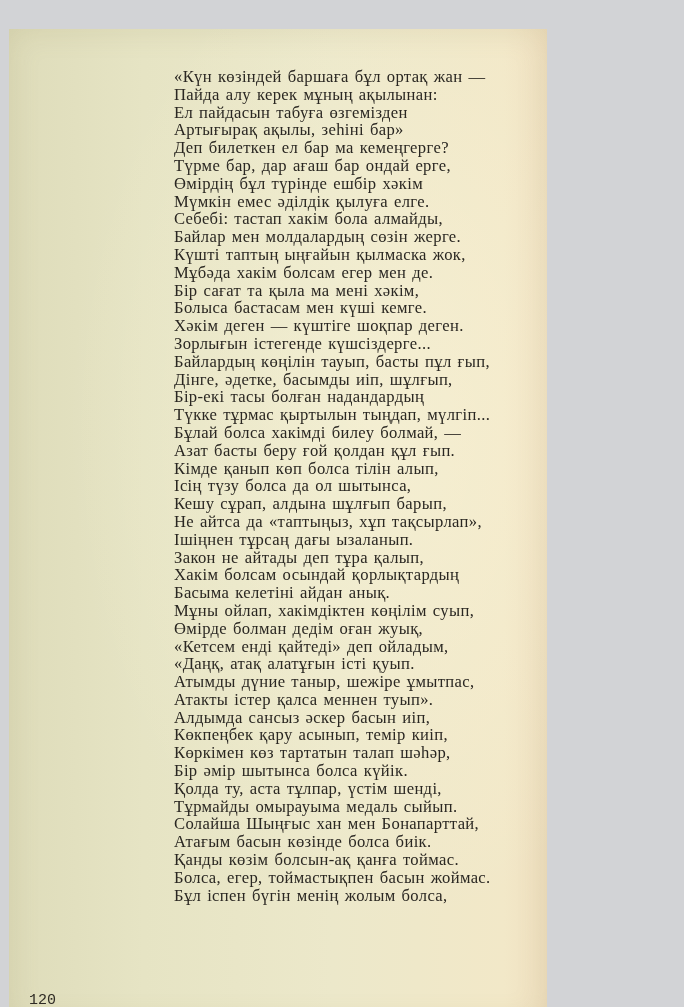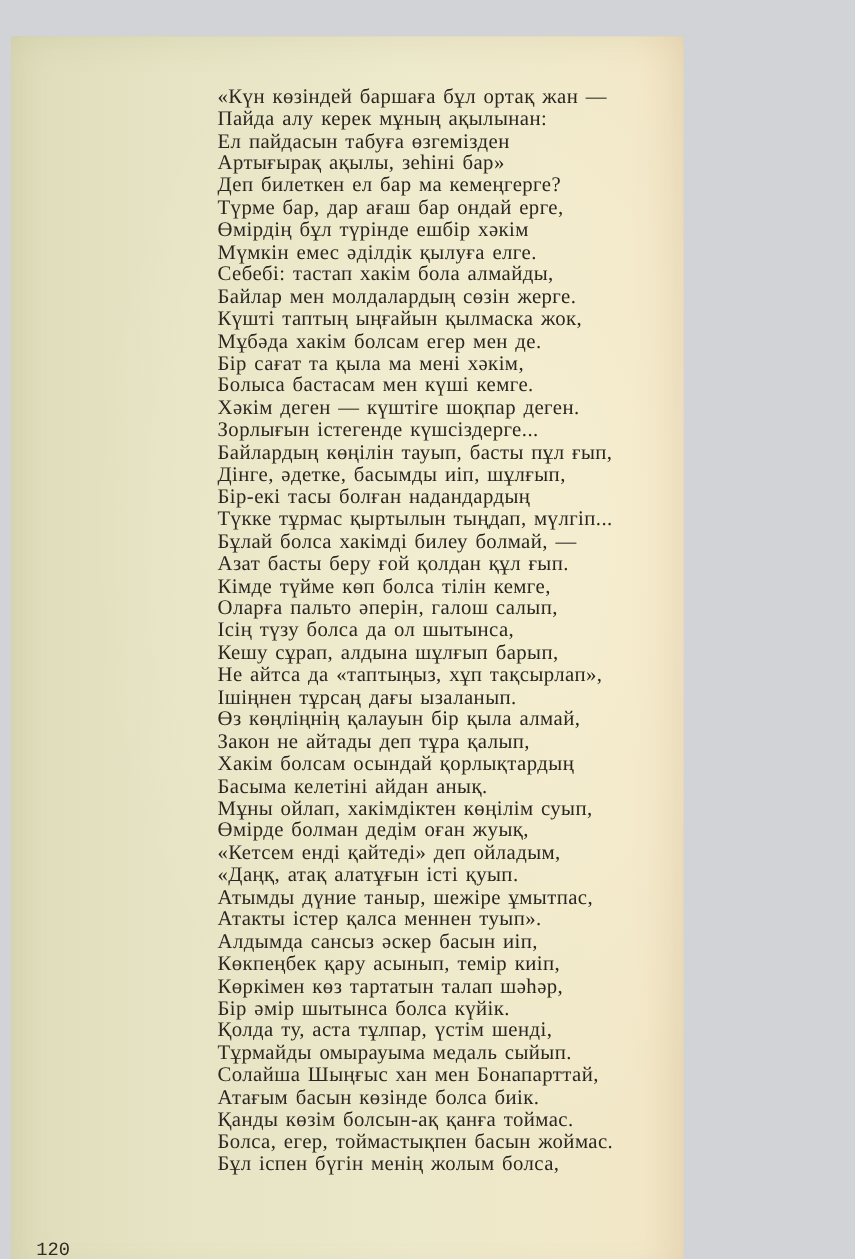--- a/index.html
+++ b/index.html
@@ -77,27 +77,25 @@
       <li>Бір сағат та қыла ма мені хәкім,</li>
       <li>Болыса бастасам мен күші кемге.</li>
       <li>Хәкім деген — күштіге шоқпар деген.</li>
       <li>Зорлығын істегенде күшсіздерге...</li>
       <li>Байлардың көңілін тауып, басты пұл ғып,</li>
       <li>Дінге, әдетке, басымды иіп, шұлғып,</li>
       <li>Бір-екі тасы болған надандардың</li>
       <li>Түкке тұрмас қыртылын тыңдап, мүлгіп...</li>
       <li>Бұлай болса хакімді билеу болмай, —</li>
       <li>Азат басты беру ғой қолдан құл ғып.</li>
-      <li>Кімде түйме көп болса тілін кемге,</li>
-      <li>Оларға пальто әперін, галош салып,</li>
+      <li>Кімде қанып көп болса тілін алып,</li>
       <li>Ісің түзу болса да ол шытынса,</li>
       <li>Кешу сұрап, алдына шұлғып барып,</li>
       <li>Не айтса да «таптыңыз, хұп тақсырлап»,</li>
       <li>Ішіңнен тұрсаң дағы ызаланып.</li>
-      <li>Өз көңліңнің қалауын бір қыла алмай,</li>
       <li>Закон не айтады деп тұра қалып,</li>
       <li>Хакім болсам осындай қорлықтардың</li>
       <li>Басыма келетіні айдан анық.</li>
       <li>Мұны ойлап, хакімдіктен көңілім суып,</li>
       <li>Өмірде болман дедім оған жуық,</li>
       <li>«Кетсем енді қайтеді» деп ойладым,</li>
       <li>«Даңқ, атақ алатұғын істі қуып.</li>
       <li>Атымды дүние таныр, шежіре ұмытпас,</li>
       <li>Атакты істер қалса меннен туып».</li>
       <li>Алдымда сансыз әскер басын иіп,</li>

